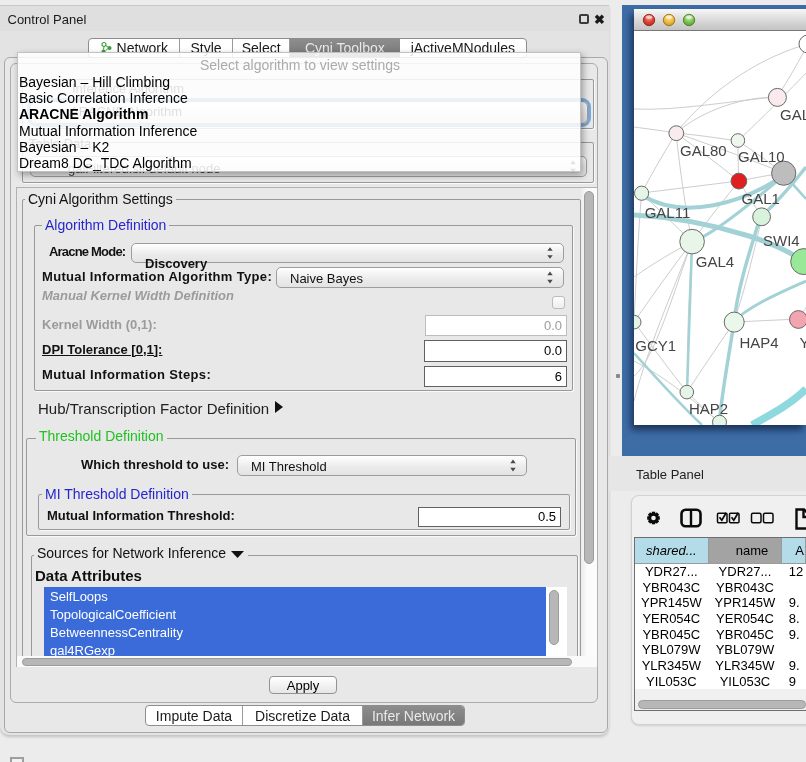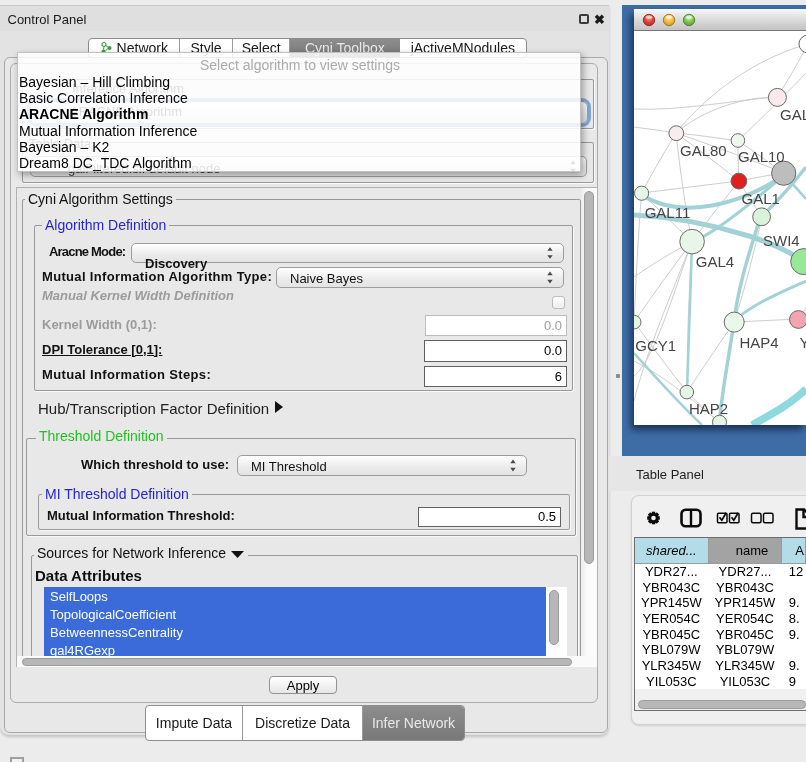--- a/index.html
+++ b/index.html
@@ -42,21 +42,21 @@
   .tf-on  { border:1px solid #616161; color:#000; }
   .tf-off { border:1px solid #BDBDBD; color:#9B9B9B; }
 
   .lbl  { position:absolute; font-weight:bold; font-size:13px; color:#111; white-space:nowrap; }
   .lblg { position:absolute; font-weight:bold; font-size:13px; color:#9B9B9B; white-space:nowrap; }
 
   
   .sb-thumb { position:absolute; background:#B7B7B7; border:1px solid #9C9C9C; border-radius:5px; }
 
   
-  #tabs-bot { left:145px; top:700px; width:320px; height:36px; background:#FFFFFF;
+  #tabs-bot { left:145px; top:700px; width:320px; height:21px; background:#FFFFFF;
               border:1px solid #8E8E8E; border-radius:4px; display:flex; overflow:hidden; }
   #tabs-bot .seg { height:100%; display:flex; align-items:center; justify-content:center;
                    font-size:14px; color:#1A1A1A; border-right:1px solid #9A9A9A; }
   #tabs-bot .seg:last-child { border-right:none; }
   #tabs-bot .sel { background:linear-gradient(#8D8D8D,#787878); color:#E9E9E9; }
 
   #apply { left:269px; top:671px; width:68px; height:18px; border:1px solid #939393; border-radius:4px;
            background:linear-gradient(#FFFFFF,#E6E6E6); text-align:center; line-height:17px; font-size:13px; }
 
   

